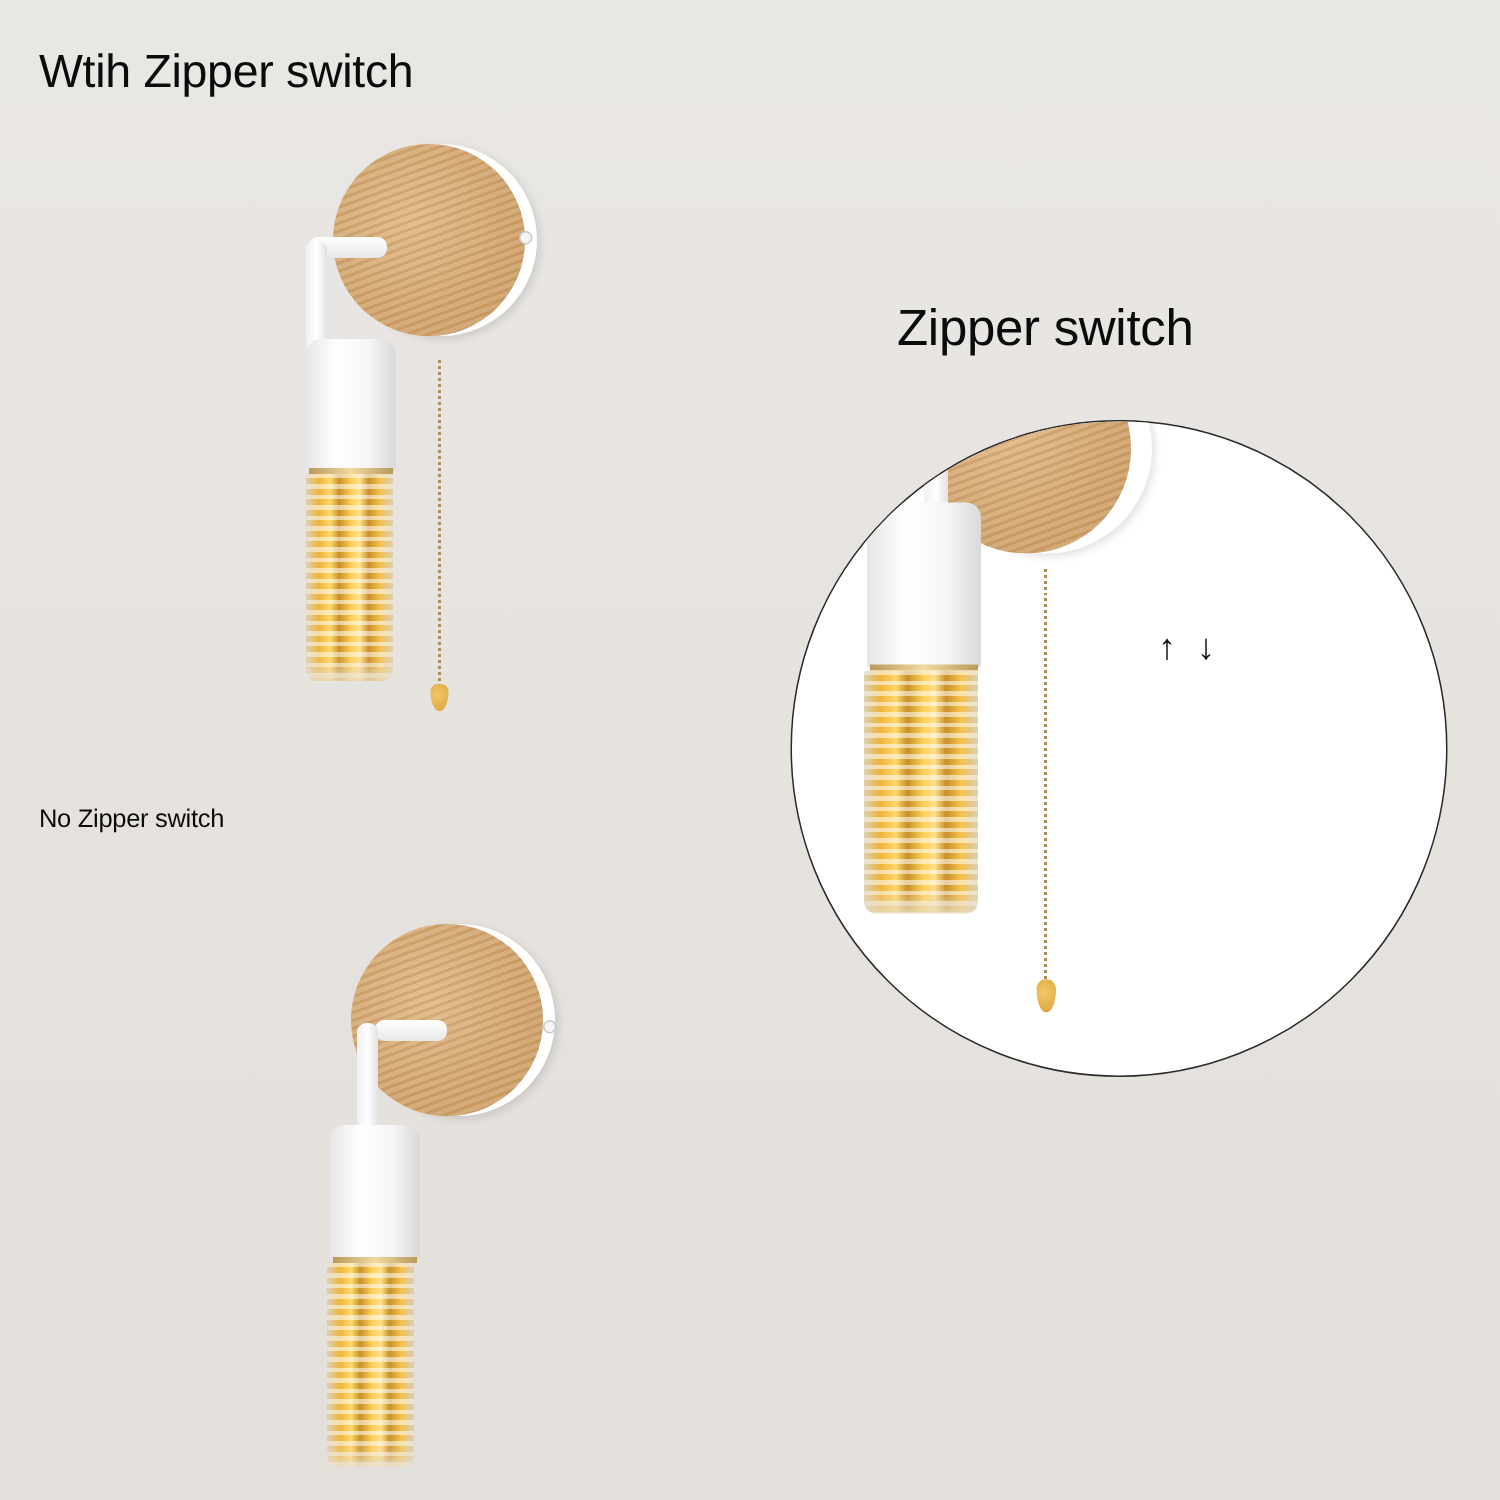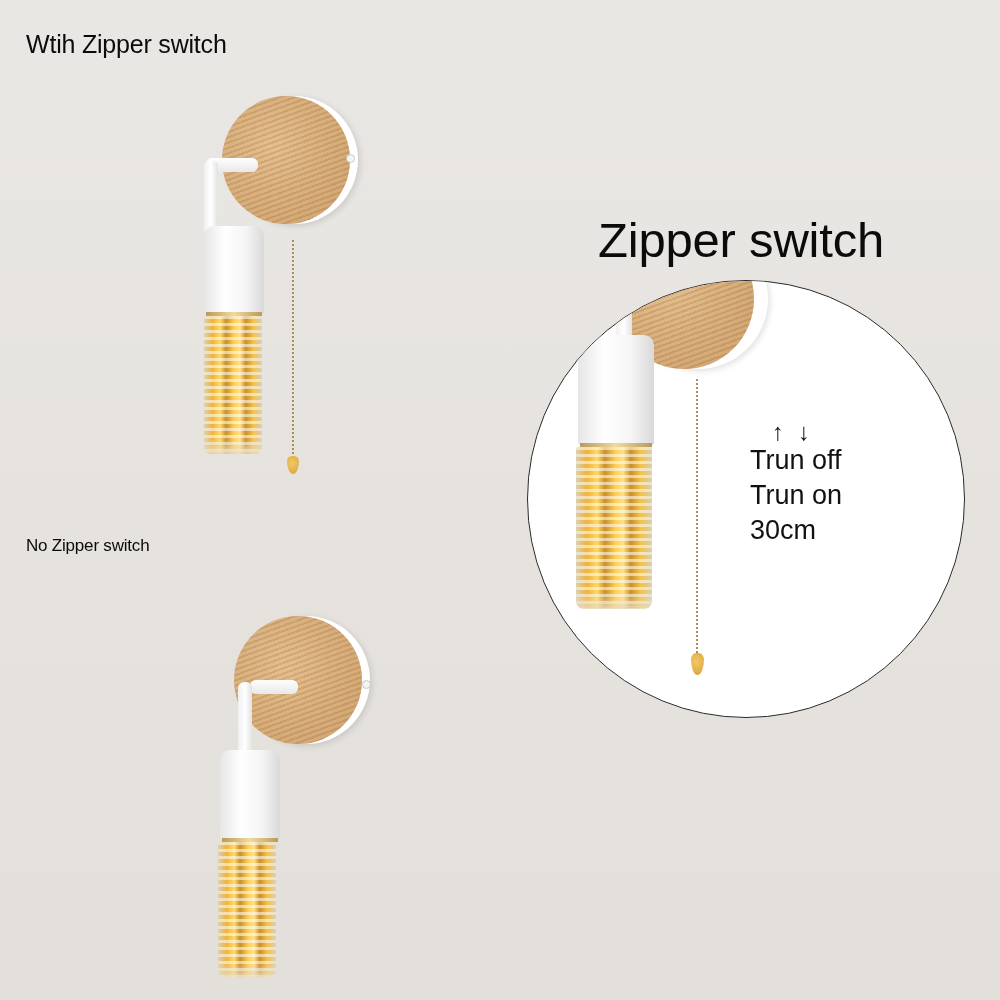--- a/index.html
+++ b/index.html
@@ -5,23 +5,23 @@
   html, body { margin: 0; padding: 0; }
   body {
     width: 1000px; height: 1000px; position: relative; overflow: hidden;
     background: linear-gradient(180deg, #e9e7e4 0%, #e6e3df 50%, #e3e0dc 100%);
     font-family: "Liberation Sans", sans-serif;
   }
   .label {
     position: absolute; color: #0b0b0b; font-weight: normal; white-space: nowrap;
     letter-spacing: -0.2px;
   }
-  .label-top { left: 26px; top: 30px; font-size: 25px; }
+  .label-top { left: 26px; top: 30px; font-size: 31px; }
   .label-mid { left: 26px; top: 536px; font-size: 17px; }
-  .label-zoom { left: 598px; top: 212px; font-size: 49px; }
+  .label-zoom { left: 598px; top: 200px; font-size: 34px; }
 
   
   .lamp { position: absolute; }
   .plate {
     position: absolute; border-radius: 50%;
     background:
       repeating-linear-gradient(160deg, rgba(180,130,70,0.25) 0 2px, rgba(255,230,190,0.15) 2px 5px),
       radial-gradient(circle at 40% 40%, #dfb888 0%, #cfa370 60%, #c6965f 100%);
     box-shadow: 8px 0 0 0 #ffffff, 10px 2px 6px rgba(0,0,0,0.12);
   }
@@ -92,18 +92,13 @@
   <div class="arm-v" style="left:88px;top:20px;width:16px;height:40px;"></div>
   <div class="holder" style="left:50px;top:54px;width:76px;height:110px;"></div>
   <div class="ring" style="left:52px;top:162px;width:72px;"></div>
   <div class="bulb" style="left:48px;top:166px;width:76px;height:162px;"></div>
   <div class="chain" style="left:168px;top:98px;height:276px;"></div>
   <div class="knob" style="left:163px;top:372px;width:13px;height:22px;"></div>
 
   <div class="arrows">
     <span>↑</span><span>↓</span>
   </div>
-  <div class="zoom-text">
-    <div>Trun off</div>
-    <div>Trun on</div>
-    <div>30cm</div>
-  </div>
 </div>
 
 </body></html>

